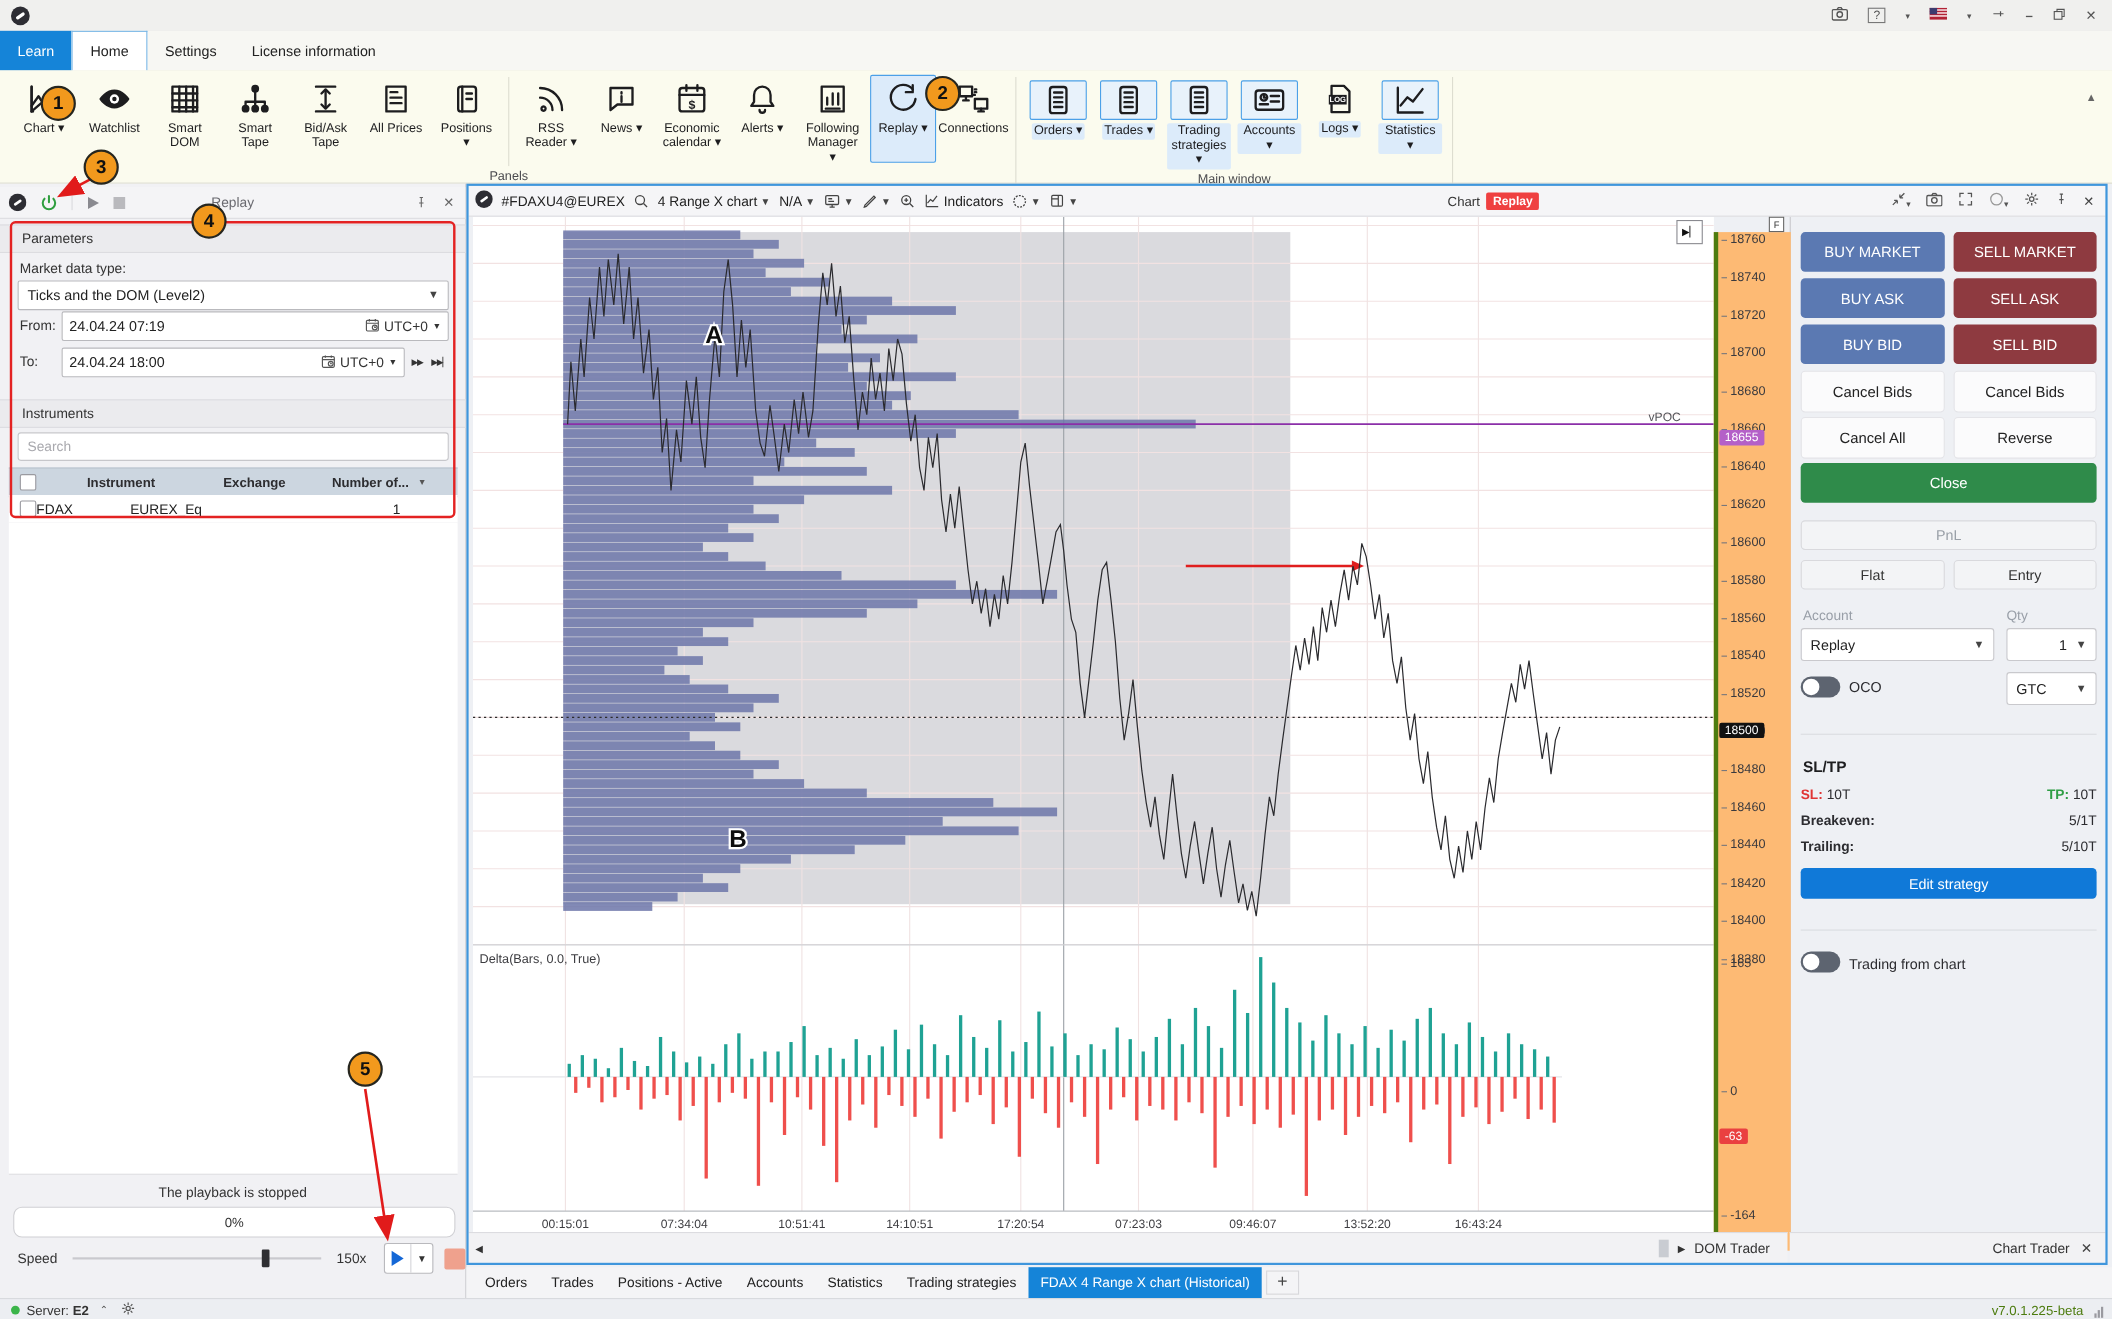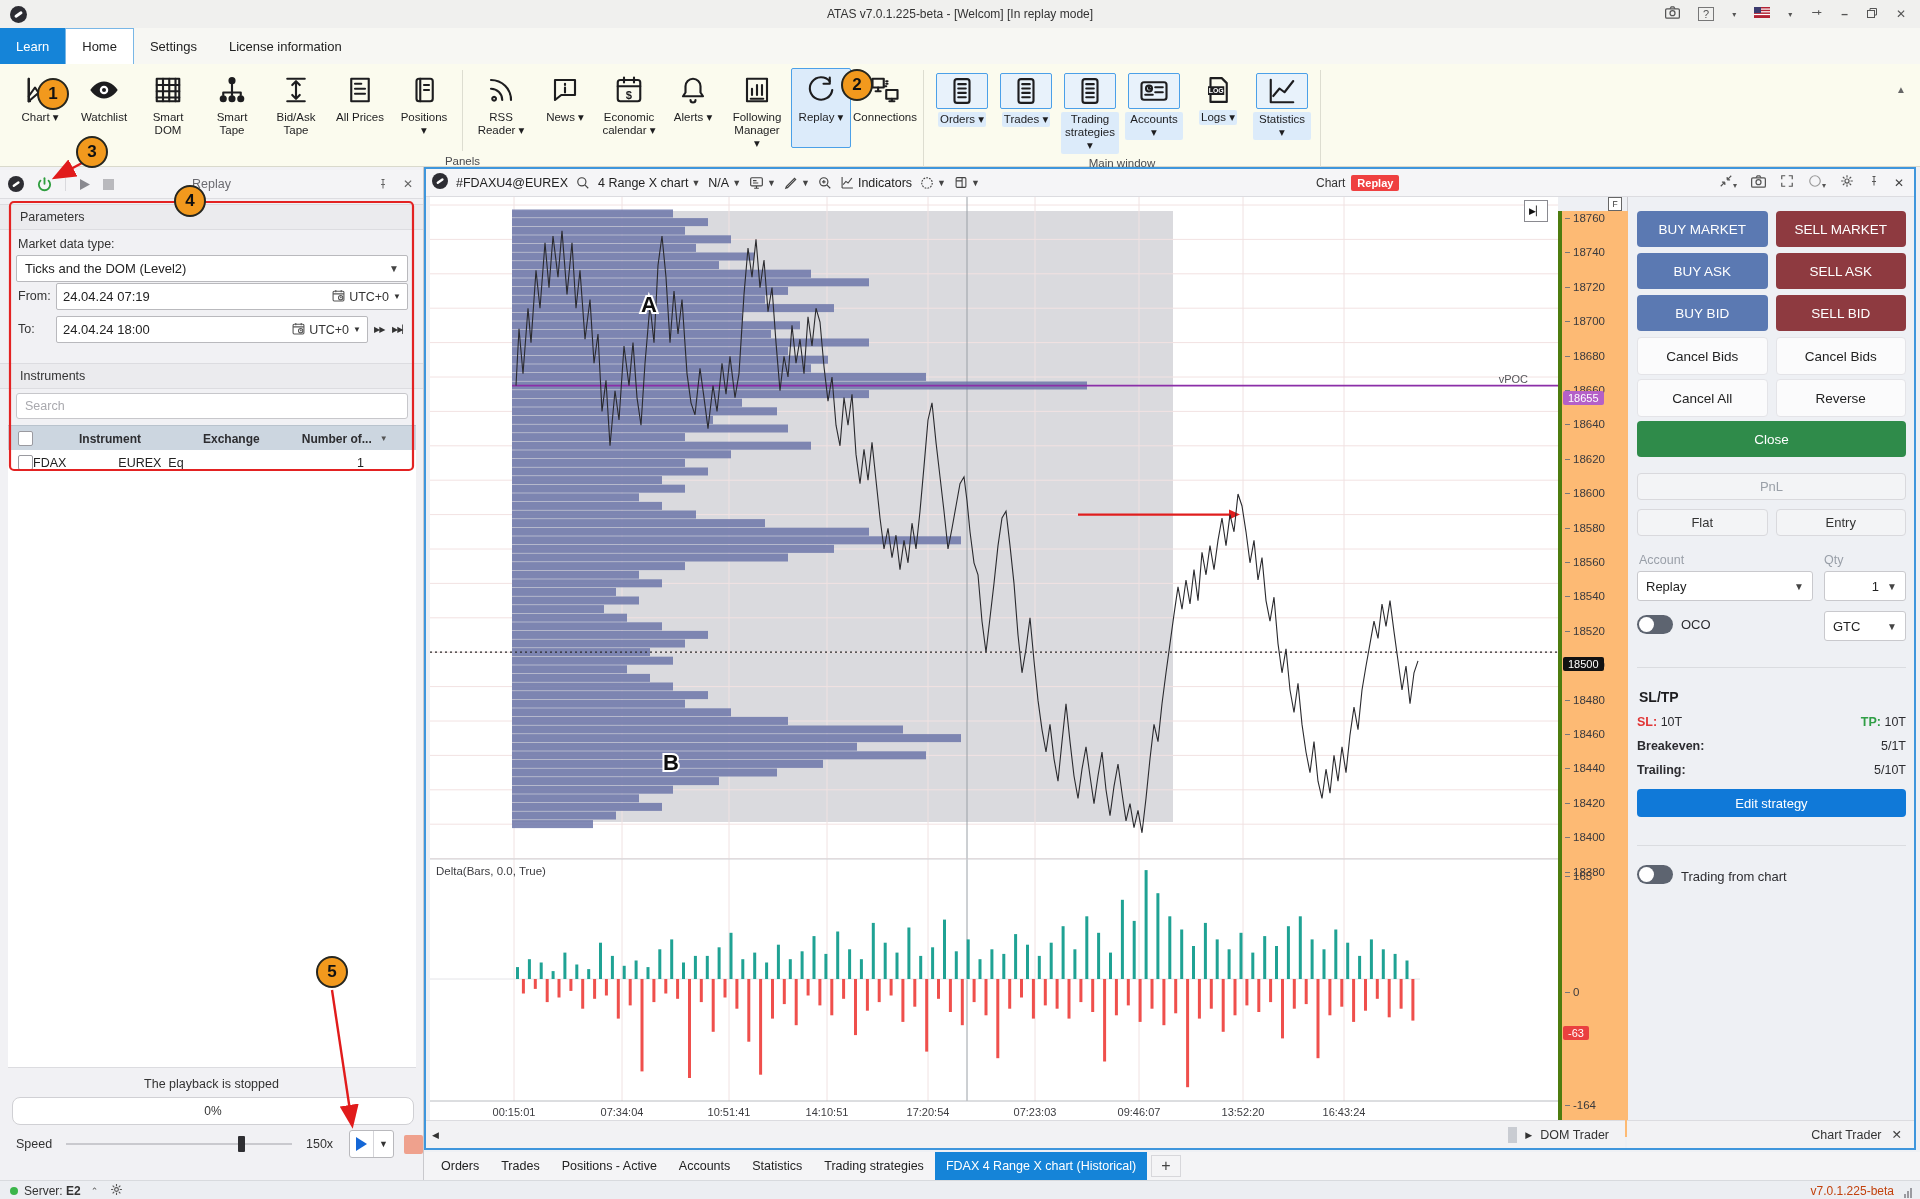--- a/index.html
+++ b/index.html
@@ -82,21 +82,21 @@
   #dom-thumb{width:9px;height:16px;background:#c9ccd2}
   #charttrader-bottom{left:1627px;top:1120px;width:287px;height:28px;background:#f2f2f4;border-top:1px solid #dcdce0;display:flex;align-items:center;justify-content:flex-end;gap:10px;padding-right:12px;box-sizing:border-box;font-size:12.5px;color:#333;z-index:3}
   
   #tabsbar{left:424px;top:1152px;width:1496px;height:28px;background:#f4f4f6;display:flex;align-items:stretch;padding-left:6px}
   .btab{display:flex;align-items:center;padding:0 11px;font-size:12.5px;color:#222}
   .btab.active{background:#1584d8;color:#fff}
   .btab.plus{font-size:16px;color:#444;border:1px solid #d7d7db;margin:3px 0 3px 4px;padding:0 9px}
   
   #statusbar{left:0;top:1180px;width:1920px;height:19px;background:#eceef2;border-top:1px solid #d8dade;display:flex;align-items:center;font-size:12px;color:#333}
   #server-dot{width:8px;height:8px;border-radius:50%;background:#3bb54a;margin:0 6px 0 10px}
-  #version{position:absolute;right:26px;color:#c2410c}
+  #version{position:absolute;right:26px;color:#4d7c0f}
   #signal-icon{position:absolute;right:8px;bottom:2px;display:flex;align-items:flex-end;gap:1px}
   #signal-icon i{width:2px;background:#9a9aa0;display:block}
   
   #trader{left:1627px;top:197px;width:287px;height:923px;background:#eef0f4;border-left:1px solid #c9c9cd;box-sizing:border-box}
   .trow{position:absolute;left:9px;width:269px;display:flex;gap:8px}
   .tbtn{flex:1;height:36px;border-radius:4px;display:flex;align-items:center;justify-content:center;font-size:13.5px}
   .buy{background:#5b79b2;color:#fff}
   .sell{background:#8e3a40;color:#fff}
   .neutral{background:#fbfbfc;border:1px solid #e4e4e8;color:#222}
   .closebtn{background:#2f8b4a;color:#fff}
@@ -112,21 +112,20 @@
   
   #anno-svg{left:0;top:0;width:1920px;height:1199px;z-index:49;pointer-events:none}
   .anno-circle{position:absolute;width:32px;height:32px;border-radius:50%;background:#f2991d;border:2px solid #26261f;box-sizing:border-box;display:flex;align-items:center;justify-content:center;font-weight:bold;font-size:17px;color:#111;z-index:50}
   svg text{font-family:"Liberation Sans",sans-serif}
 </style>
 </head>
 <body>
 
 <div id="titlebar" class="abs">
   <div id="atas-logo-title"></div>
-  <div id="title-text">ATAS v7.0.1.225-beta - [Welcom] [In replay mode]</div>
   <div class="winctl">
     <span><svg width="15" height="13" viewBox="0 0 24 20" fill="none" stroke="#555" stroke-width="2">
           <rect x="1" y="4" width="22" height="15" rx="2"></rect>
           <circle cx="12" cy="11" r="4"></circle>
           <path d="M8 4l2-3h4l2 3"></path>
         </svg></span>
     <span style="border:1px solid #777;padding:0 4px;font-size:11px">?</span>
     <span style="font-size:8px">▾</span>
     <span><svg width="16" height="11">
           <rect width="16" height="11" fill="#b22234"></rect>

